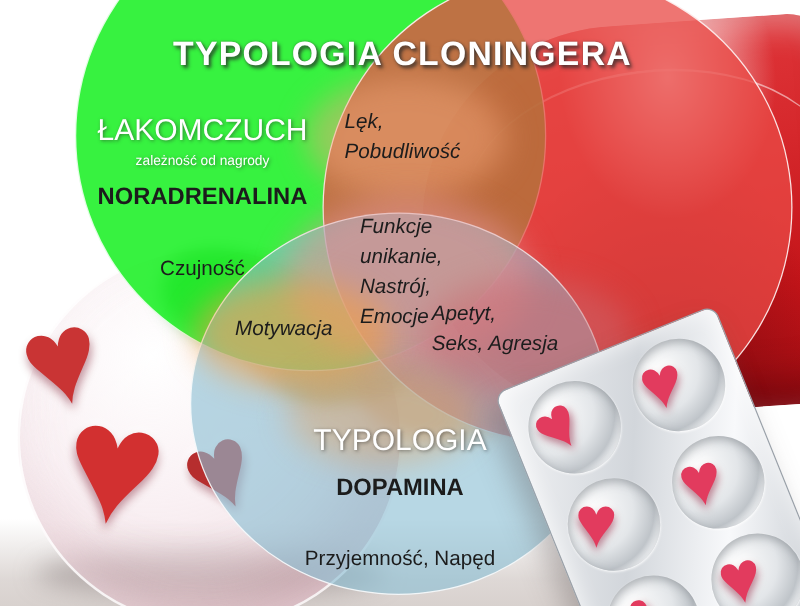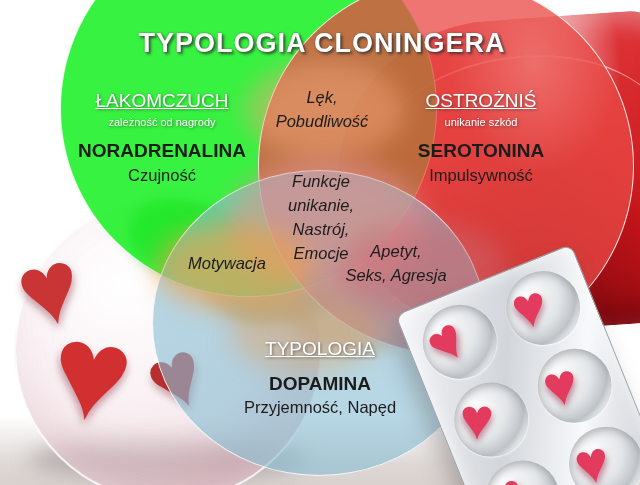--- a/index.html
+++ b/index.html
@@ -77,29 +77,29 @@
     background:radial-gradient(circle at 34% 28%, #ffffff 0%, #e3e6e9 45%, #bfc4c9 68%, #f0f2f4 78%, #d7dadd 100%);
     box-shadow:inset 0 3px 8px rgba(120,125,132,.55), 0 1px 2px rgba(255,255,255,.9);
   }
   .cell .heart{position:absolute;left:7px;top:2px;font-size:58px;color:#e23b5e;
     text-shadow:0 -4px 6px rgba(255,255,255,.4), 0 4px 7px rgba(130,0,35,.55);}
   .cell:nth-child(odd) .heart{transform:rotate(-14deg);}
   .cell:nth-child(even) .heart{transform:rotate(10deg);}
   .cell:nth-child(3) .heart{transform:rotate(22deg);}
 
   
-  .txt{z-index:6;text-align:center;transform:translateX(-50%);white-space:nowrap;}
+  .txt{z-index:6;transform:translateX(-50%);white-space:nowrap;}
   .title{
     left:322px;top:28px;font-size:27px;font-weight:700;letter-spacing:1px;color:#fff;
     text-shadow:2px 2px 3px rgba(40,40,40,.75), 0 0 2px rgba(60,60,60,.5);
   }
   .wht{color:#fff;text-shadow:1px 1px 3px rgba(40,40,40,.55);}
-  .blk{color:#1c1c1c;}
+  .blk{color:#1c1c1c;margin-top:33px;}
   .group{display:flex;flex-direction:column;align-items:center;}
-  .g-name{font-size:19px;line-height:1.4;text-decoration:underline;}
+  .g-name{font-size:24px;line-height:1.4;}
   .g-sub{font-size:11px;line-height:1.4;}
   .g-neuro{font-size:19px;font-weight:700;line-height:1.35;margin-top:8px;}
   .g-trait{font-size:16.5px;line-height:1.45;}
   .overlap{font-size:16.5px;line-height:1.45;white-space:pre-line;color:#1c1c1c;font-style:italic;}
 </style>
 </head>
 <body>
 
 <div class="stage">
 
@@ -152,26 +152,20 @@
 
   <div class="abs txt title">TYPOLOGIA CLONINGERA</div>
 
   <div class="abs txt group" style="left:162px;top:88px;">
     <div class="g-name wht">ŁAKOMCZUCH</div>
     <div class="g-sub wht">zależność od nagrody</div>
     <div class="g-neuro blk">NORADRENALINA</div>
     <div class="g-trait blk">Czujność</div>
   </div>
 
-  <div class="abs txt group" style="left:481px;top:88px;">
-    <div class="g-name wht">OSTROŻNIŚ</div>
-    <div class="g-sub wht">unikanie szkód</div>
-    <div class="g-neuro blk">SEROTONINA</div>
-    <div class="g-trait blk">Impulsywność</div>
-  </div>
 
   <div class="abs txt overlap" style="left:322px;top:86px;">Lęk,
 Pobudliwość</div>
   <div class="abs txt overlap" style="left:321px;top:170px;">Funkcje
 unikanie,
 Nastrój,
 Emocje</div>
   <div class="abs txt overlap" style="left:227px;top:252px;">Motywacja</div>
   <div class="abs txt overlap" style="left:396px;top:240px;">Apetyt,
 Seks, Agresja</div>

